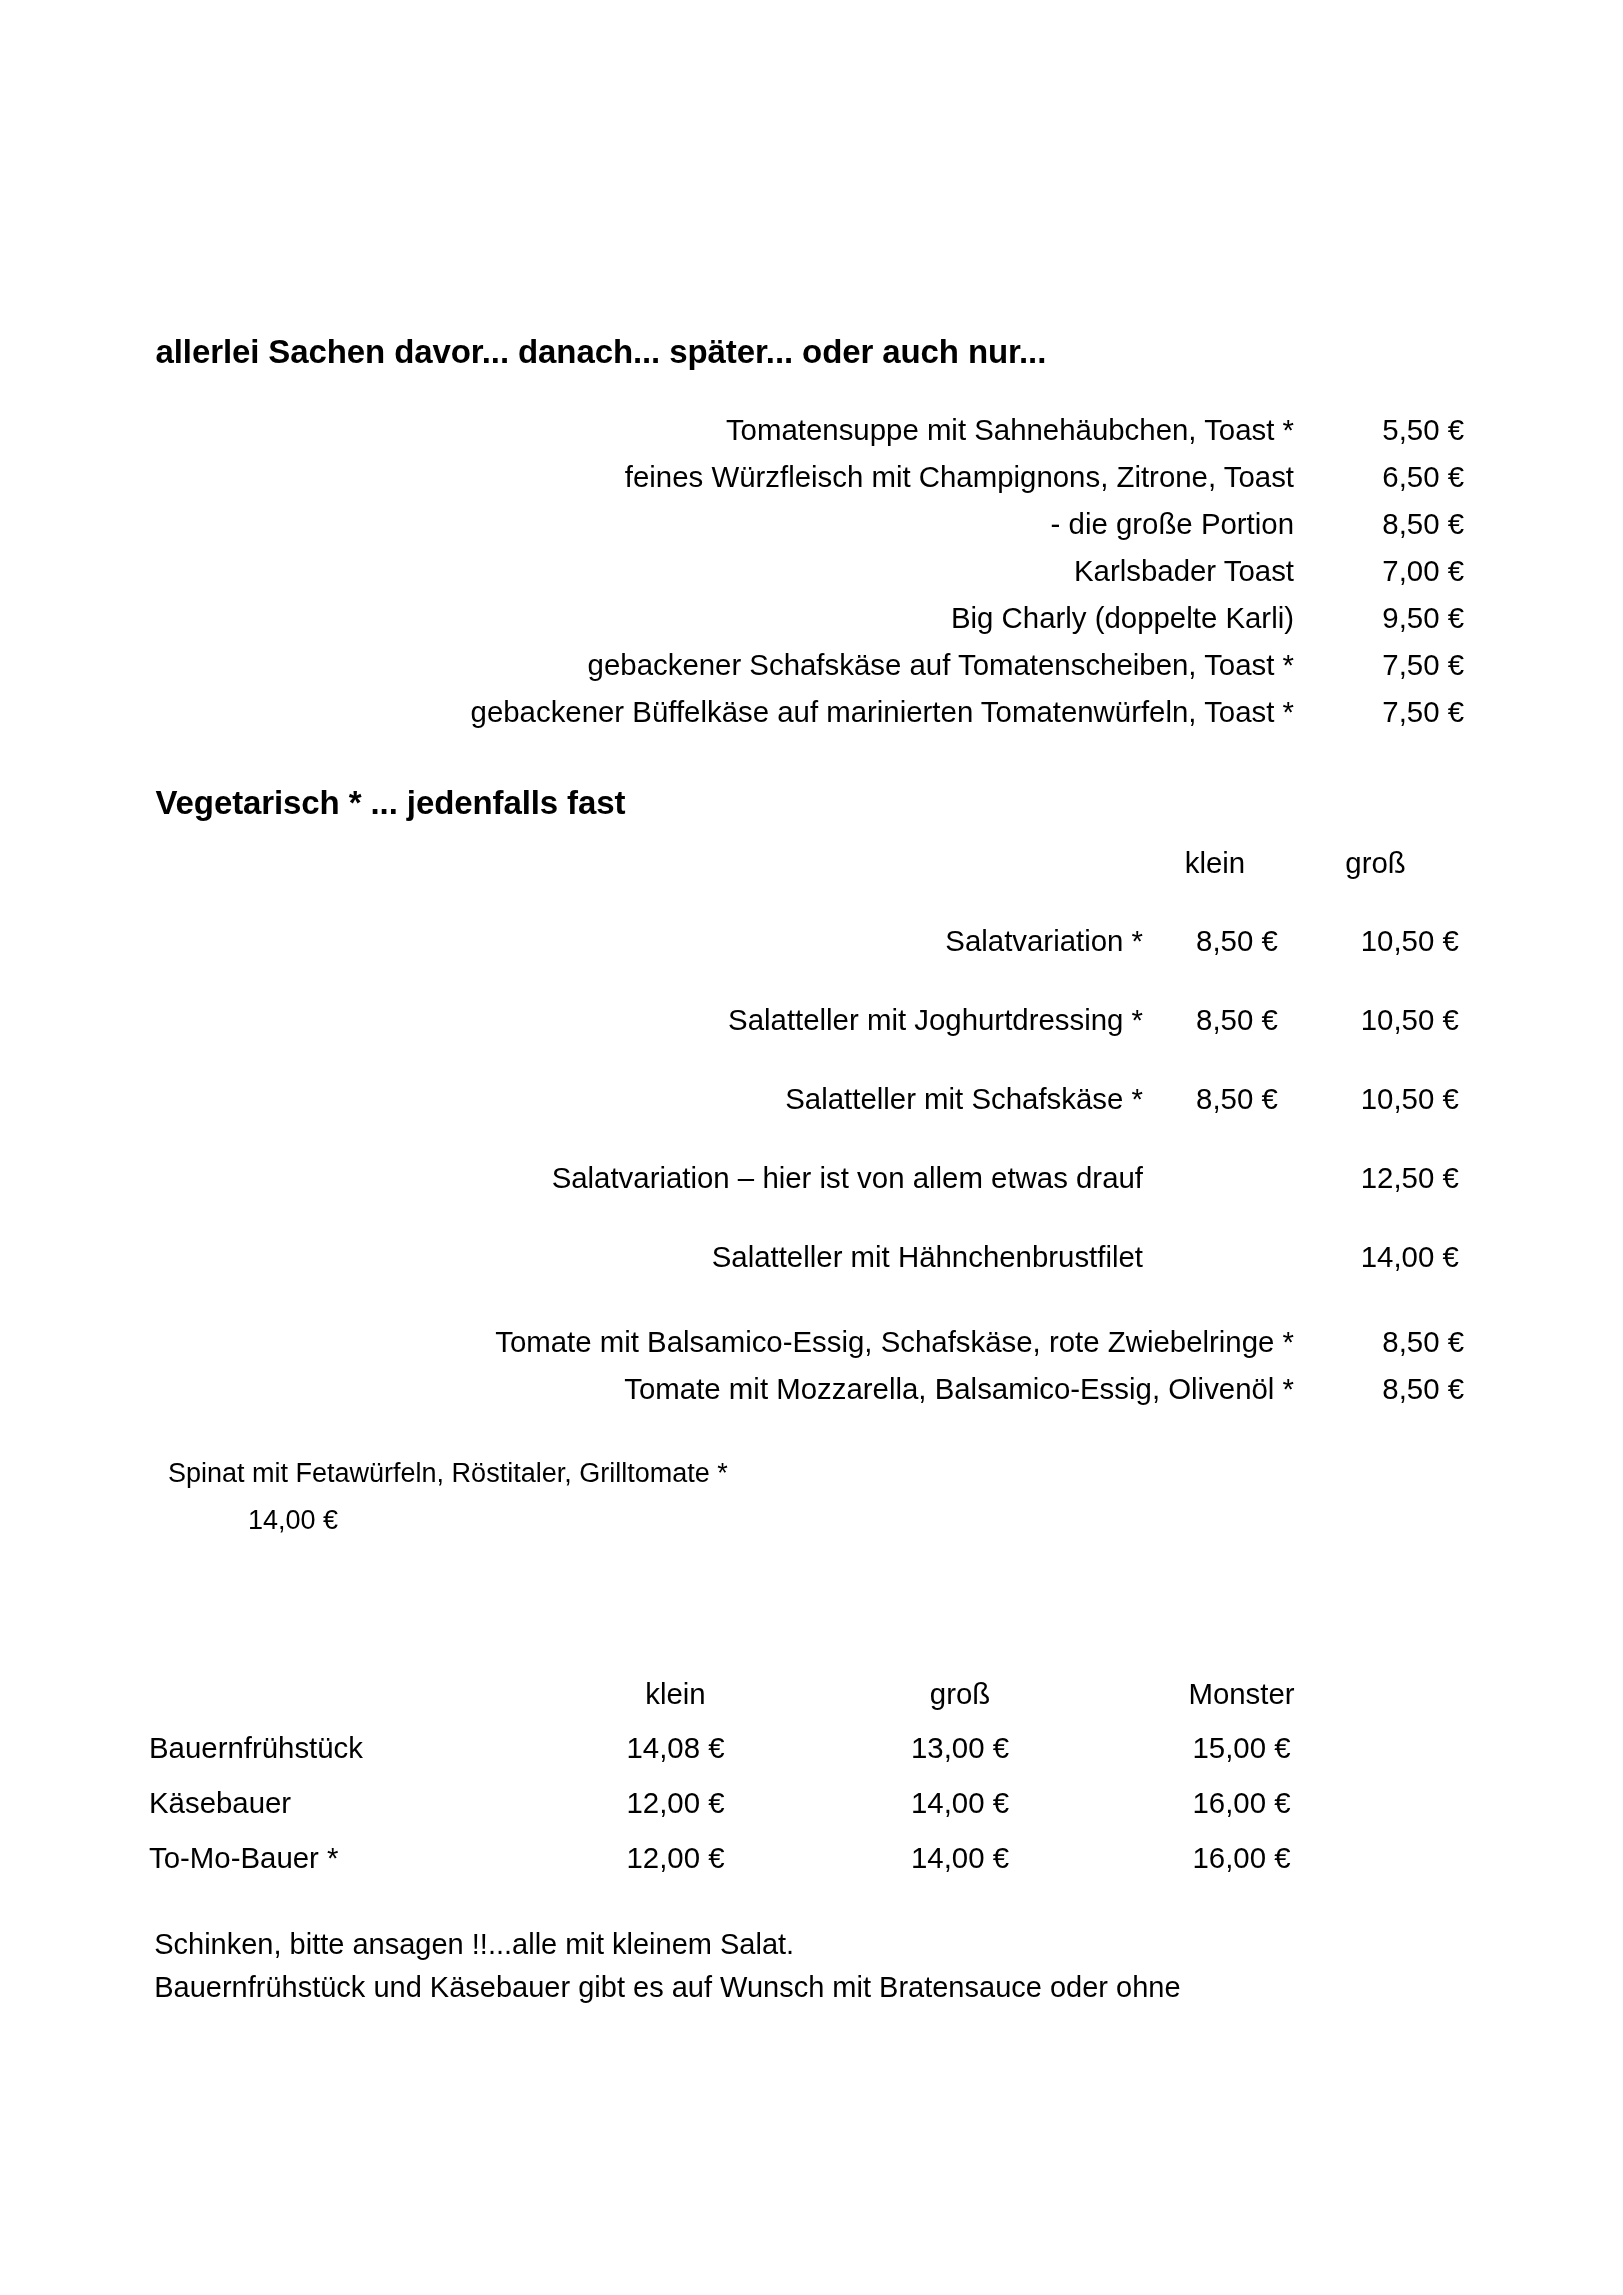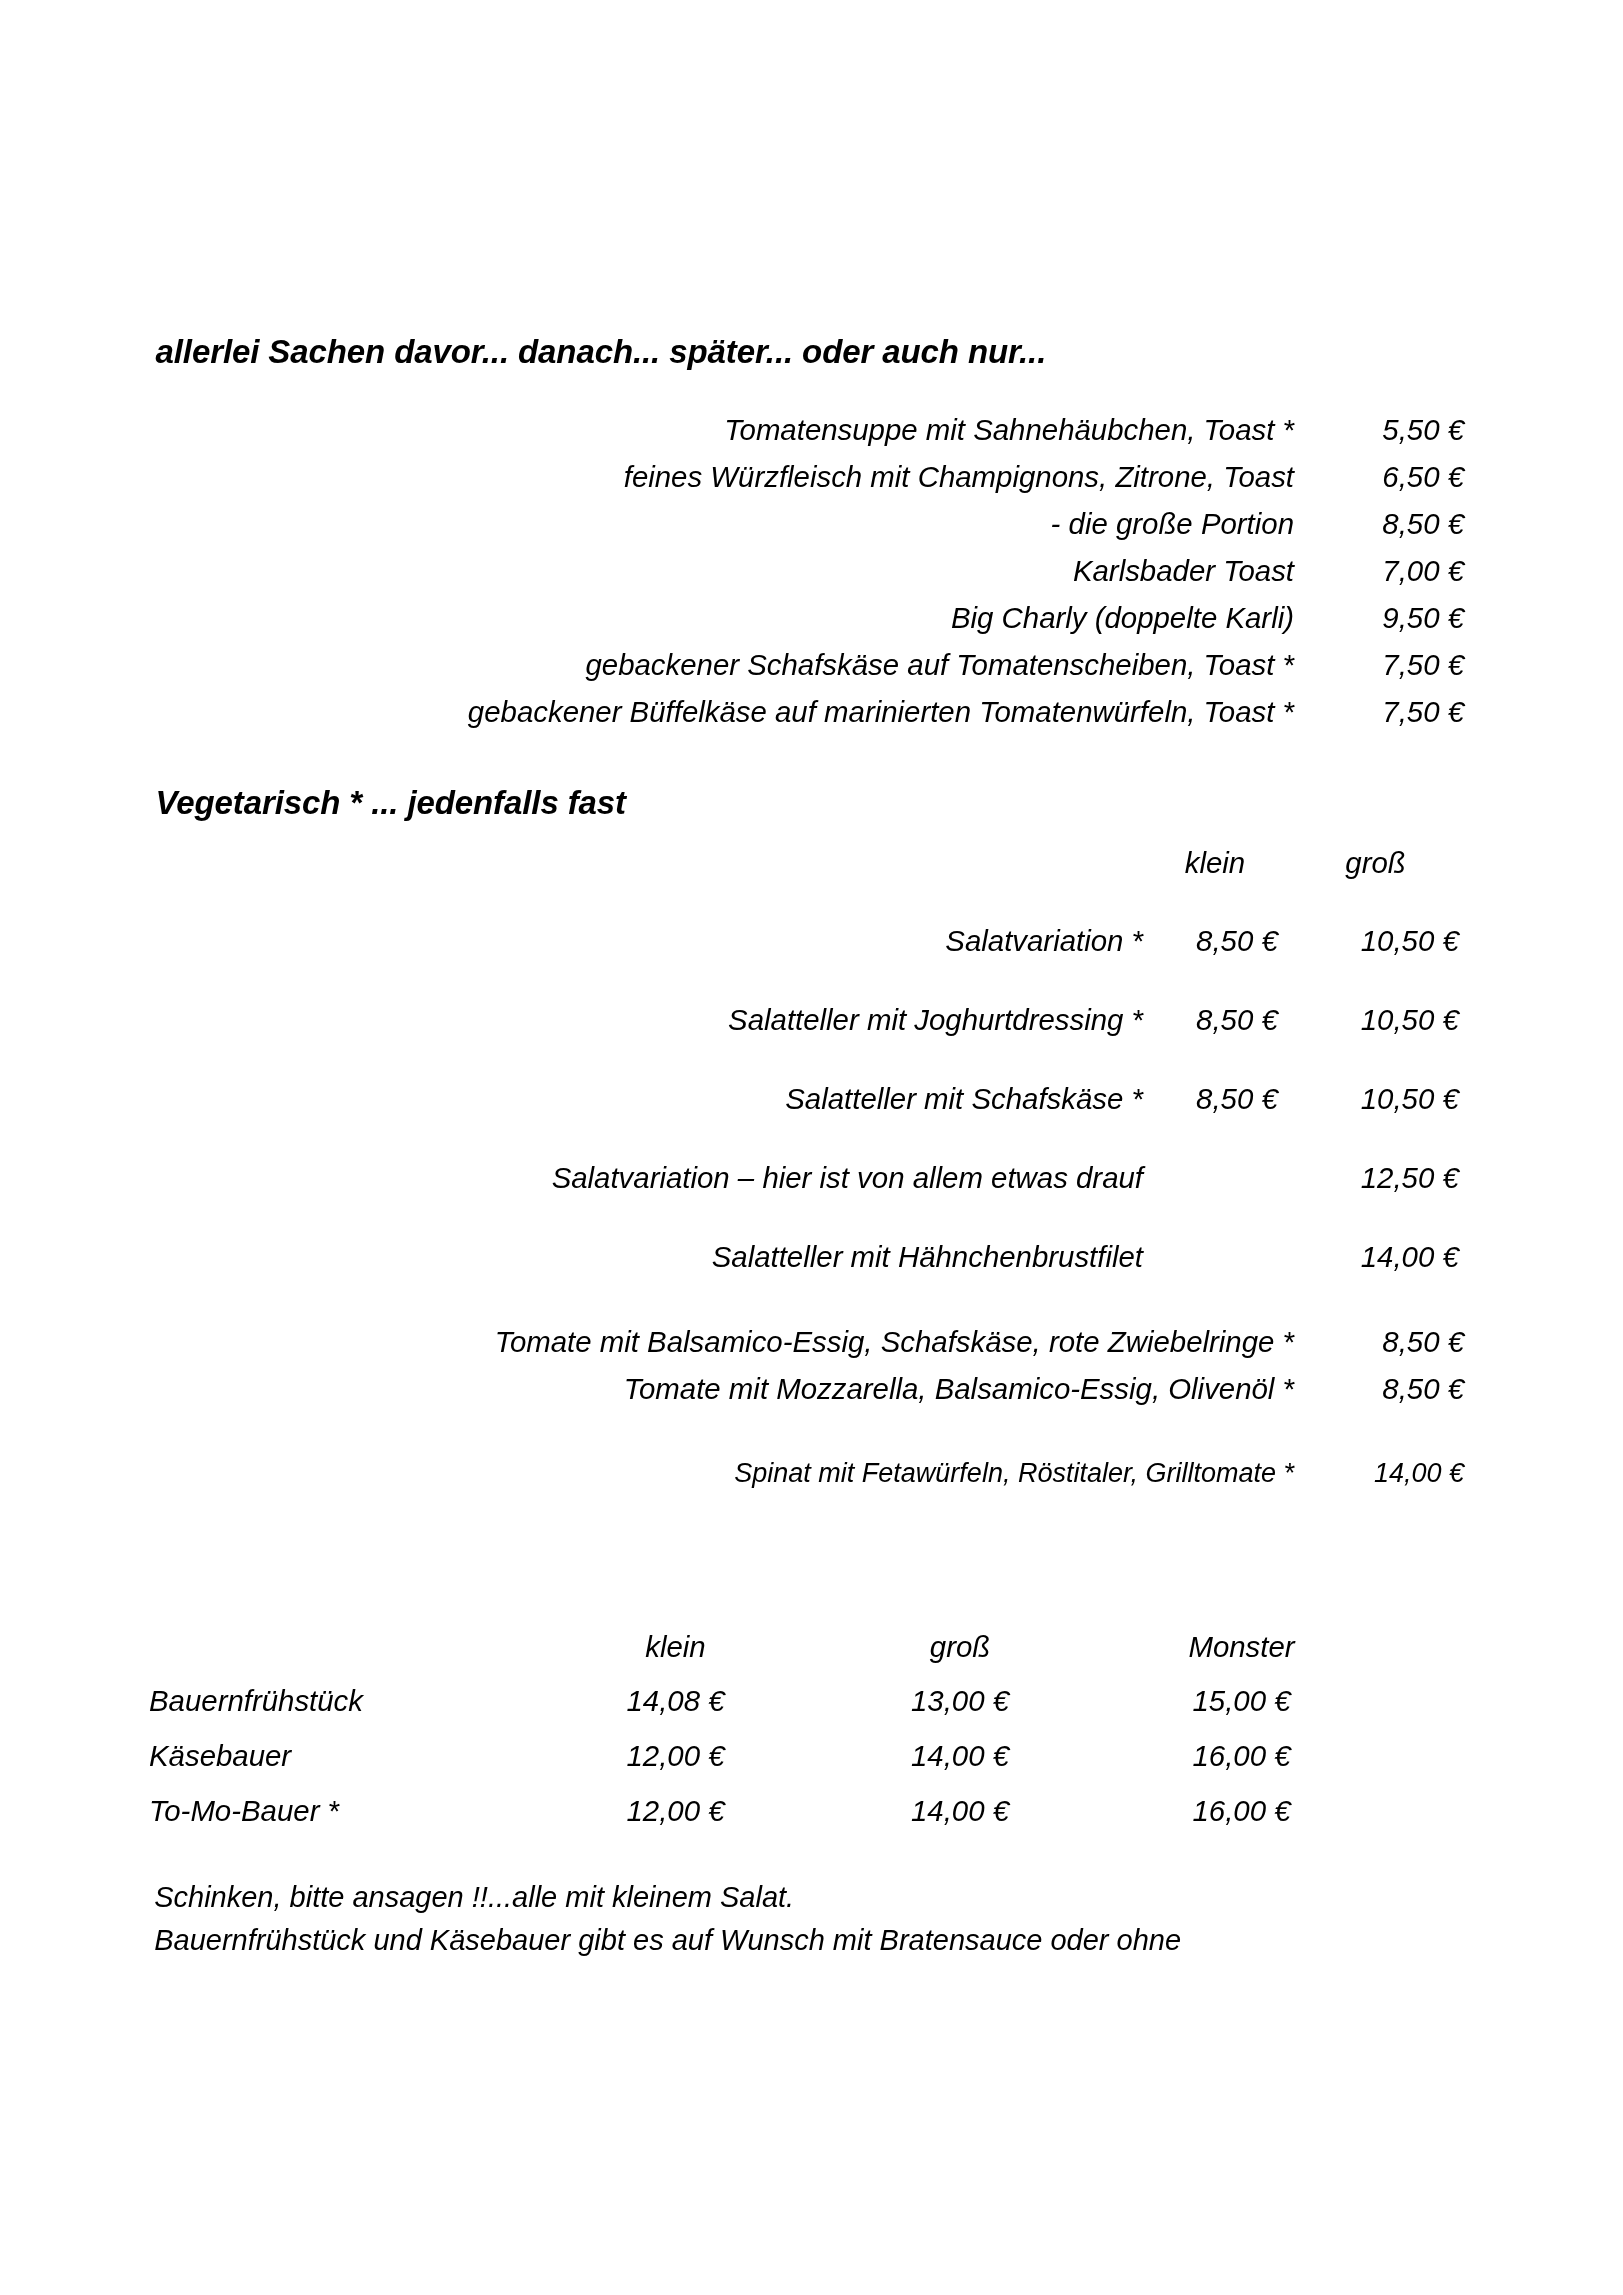--- a/index.html
+++ b/index.html
@@ -22,21 +22,20 @@
     box-sizing: border-box;
     padding: 0;
     overflow: hidden;
   }
 
   .content {
     position: absolute;
     left: 149px;
     top: 335px;
     width: 1315px;
-    font-style: italic;
   }
 
   
   .section-heading {
     font-size: 33px;
     font-weight: bold;
     letter-spacing: -0.1px;
     margin-left: 6.5px;
     line-height: 1.0;
     white-space: nowrap;
@@ -95,20 +94,21 @@
     box-sizing: border-box;
     margin-top: 32px;
   }
 
   
   .wide-row .price { width: 170px; }
 
   .small-row {
     font-size: 27px;
     margin-left: 19px;
+    flex-direction: column;
   }
 
   .gap-sm { height: 22px; }
   .gap-md { height: 38px; }
   .gap-lg { height: 51px; }
 
   
   .egg-table {
     border-collapse: collapse;
     width: 1230px;

